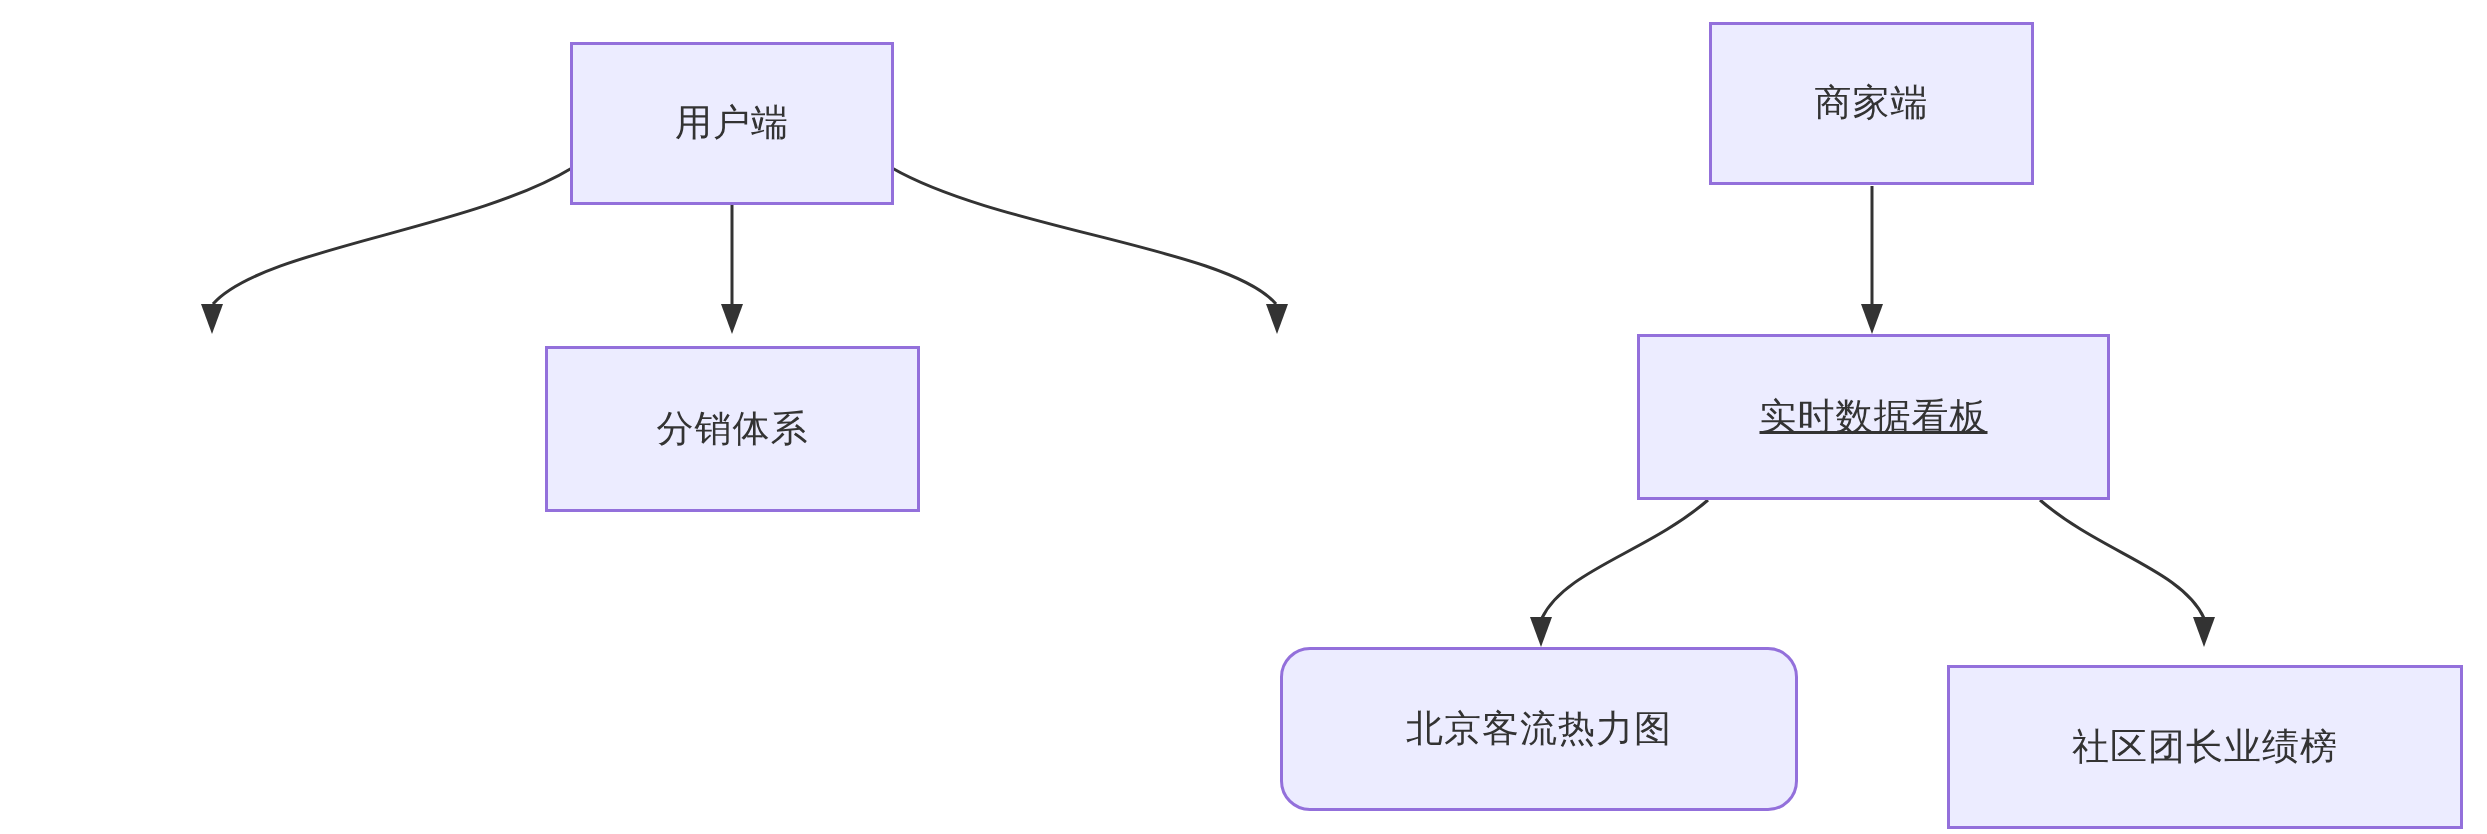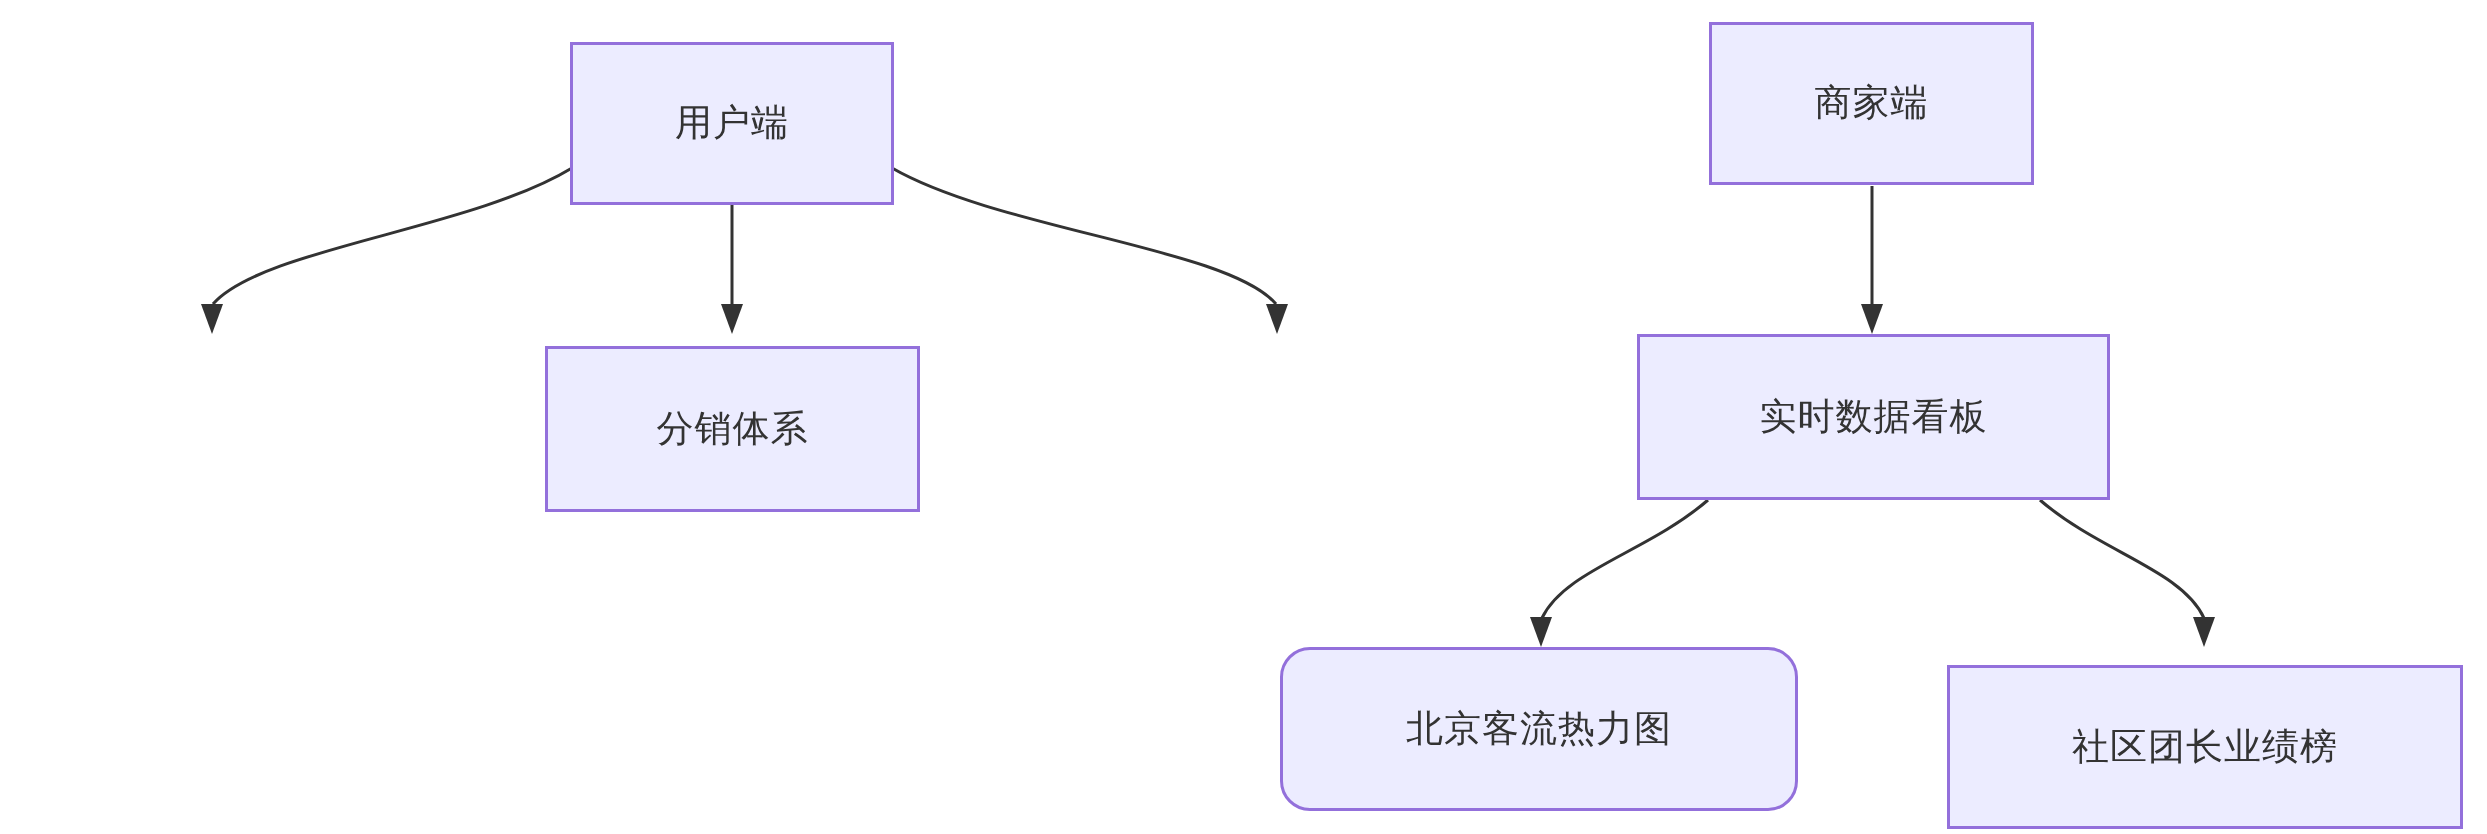--- a/index.html
+++ b/index.html
@@ -30,21 +30,21 @@
     text-align: center;
     line-height: 1.2;
     letter-spacing: 1px;
   }
   
   .node-user          { left: 570px;  top: 22px;  width: 324px; height: 163px; margin-top: 20px; }
   .node-merchant      { left: 1709px; top: 22px;  width: 325px; height: 163px; }
   .node-groupbuy      { left: 23px;   top: 334px; width: 374px; height: 166px; }
   .node-distribution  { left: 545px;  top: 334px; width: 375px; height: 166px; margin-top: 12px; }
   .node-membercard    { left: 1067px; top: 334px; width: 423px; height: 166px; }
-  .node-dashboard     { left: 1637px; top: 334px; width: 473px; height: 166px; }
+  .node-dashboard     { left: 1637px; top: 334px; width: 473px; height: 166px; text-decoration: underline; }
   .node-heatmap       { left: 1280px; top: 647px; width: 518px; height: 164px; border-radius: 30px; }
   .node-leaderboard   { left: 1947px; top: 647px; width: 516px; height: 164px; margin-top: 18px; }
   .edge-path {
     fill: none;
     stroke: #333333;
     stroke-width: 3px;
   }
   .arrow-head {
     fill: #333333;
     stroke: none;

